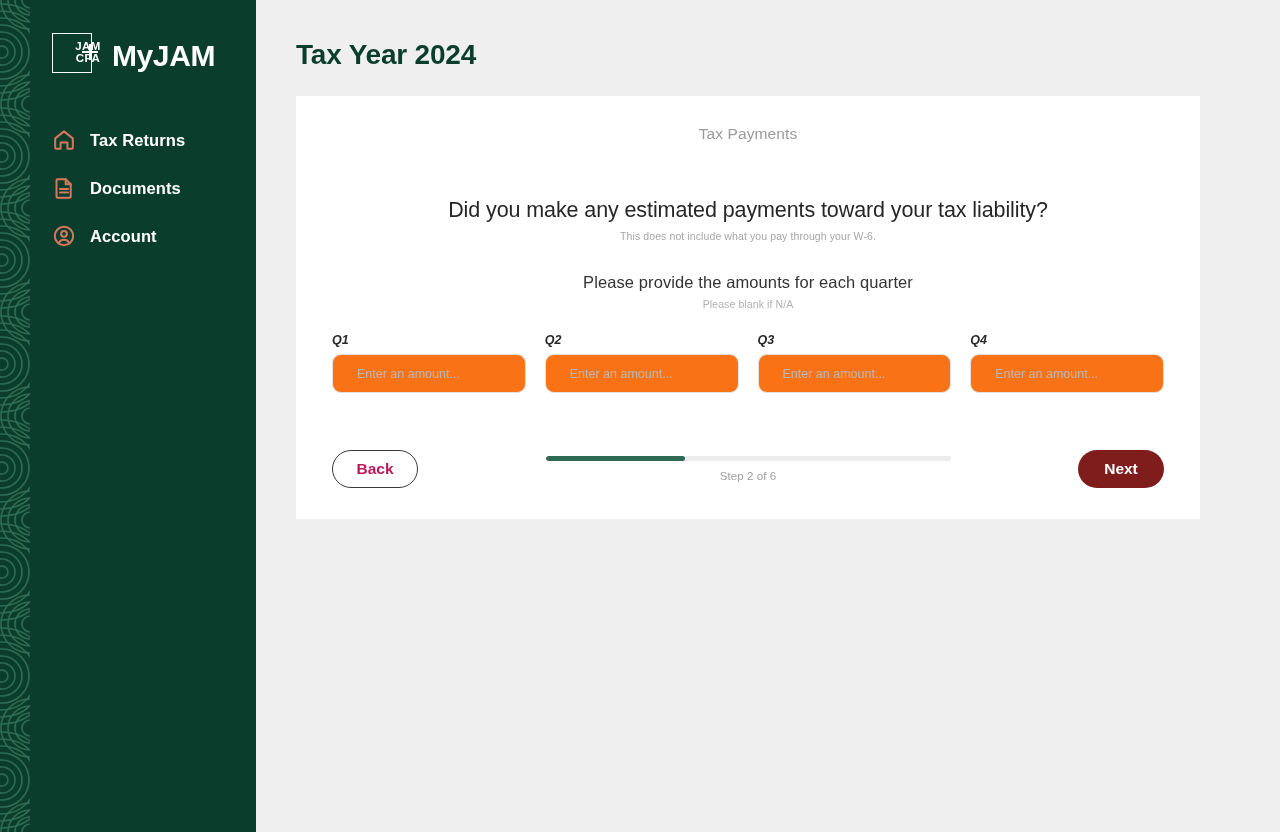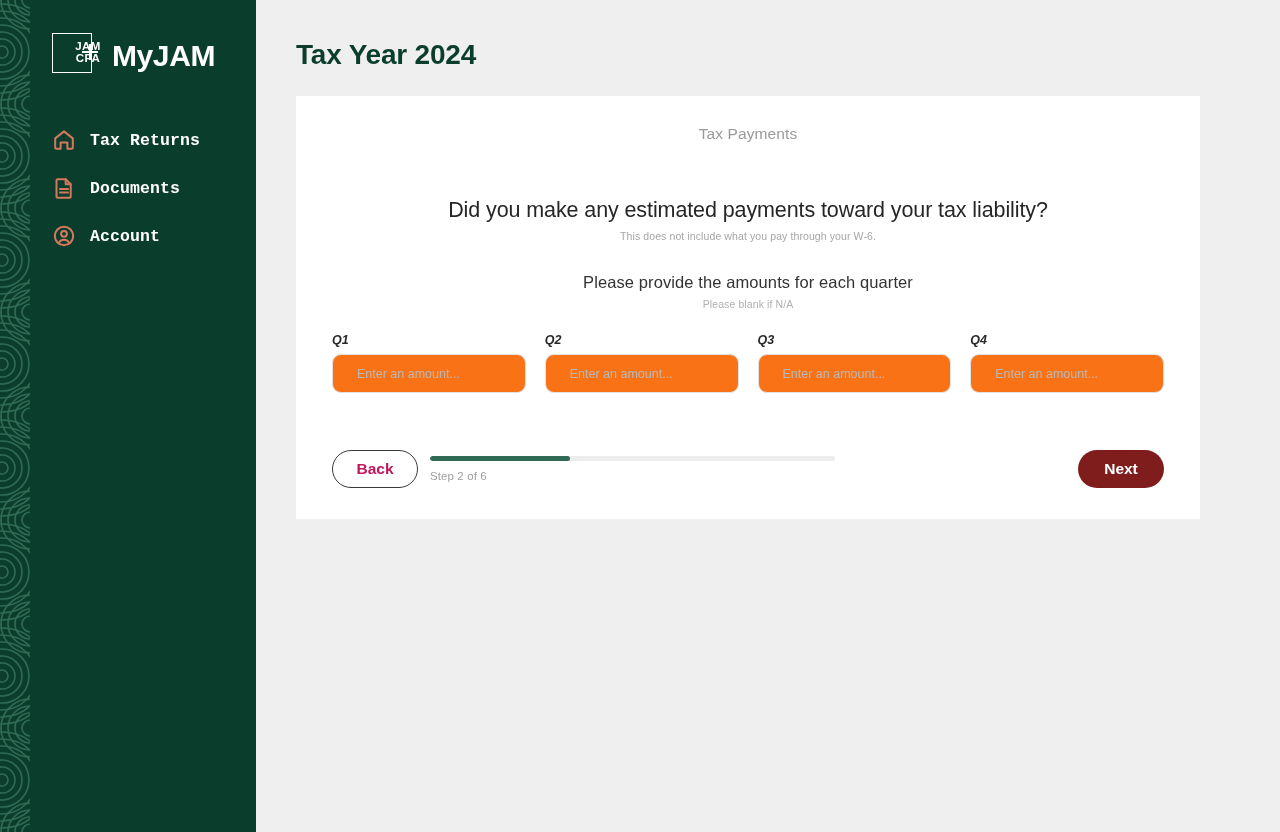--- a/index.html
+++ b/index.html
@@ -118,21 +118,20 @@
     display: flex;
     flex-direction: column;
     gap: 20px;
   }
   .nav-item {
     display: flex;
     align-items: center;
     gap: 14px;
     height: 28px;
     cursor: pointer;
-    font-family: Liberation Mono, monospace;
   }
   .nav-icon {
     width: 24px;
     height: 24px;
     flex: 0 0 24px;
     display: block;
   }
   .nav-label {
     color: #ffffff;
     font-size: 16.5px;
@@ -273,23 +272,23 @@
     height: 38px;
     background: #7f1d1d;
     border: none;
     color: #ffffff;
   }
 
   .progress-wrap {
     flex: 1 1 auto;
     display: flex;
     flex-direction: column;
-    align-items: flex-start;
+    align-items: center;
     justify-content: center;
-    padding: 0 12px;
+    padding: 0 5px;
   }
   .progress-track {
     width: 405px;
     height: 5px;
     background: #ececec;
     border-radius: 3px;
     overflow: hidden;
   }
   .progress-fill {
     height: 5px;

